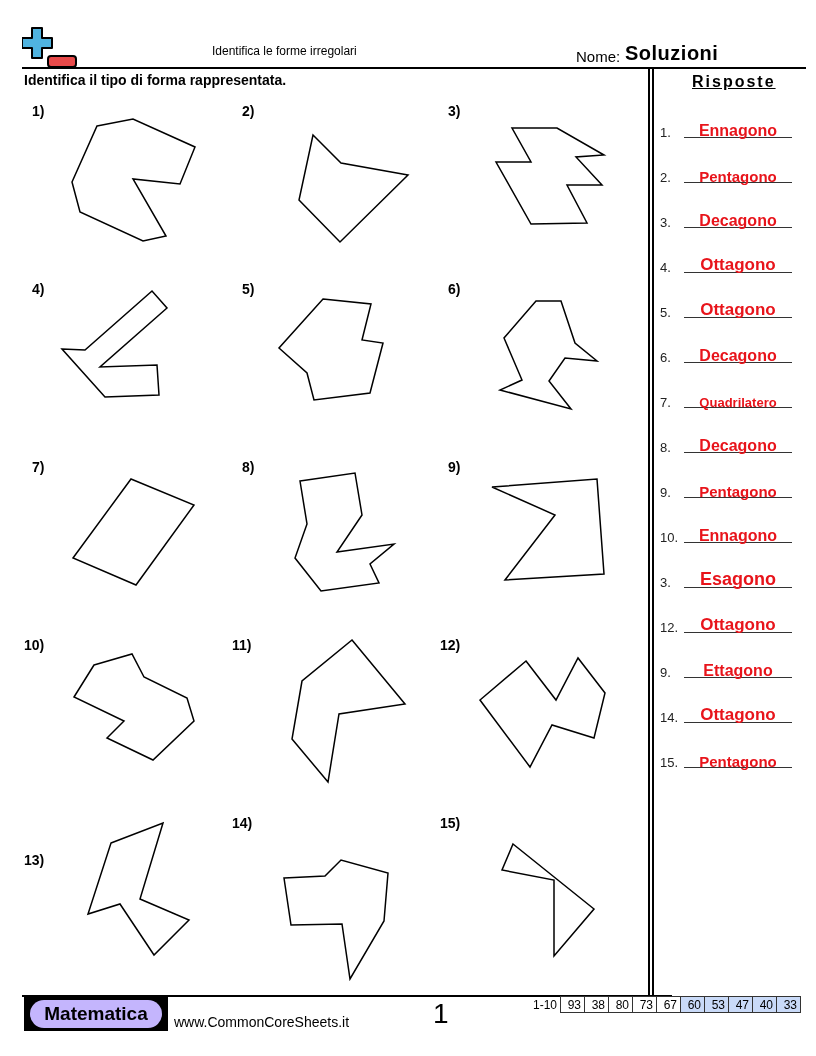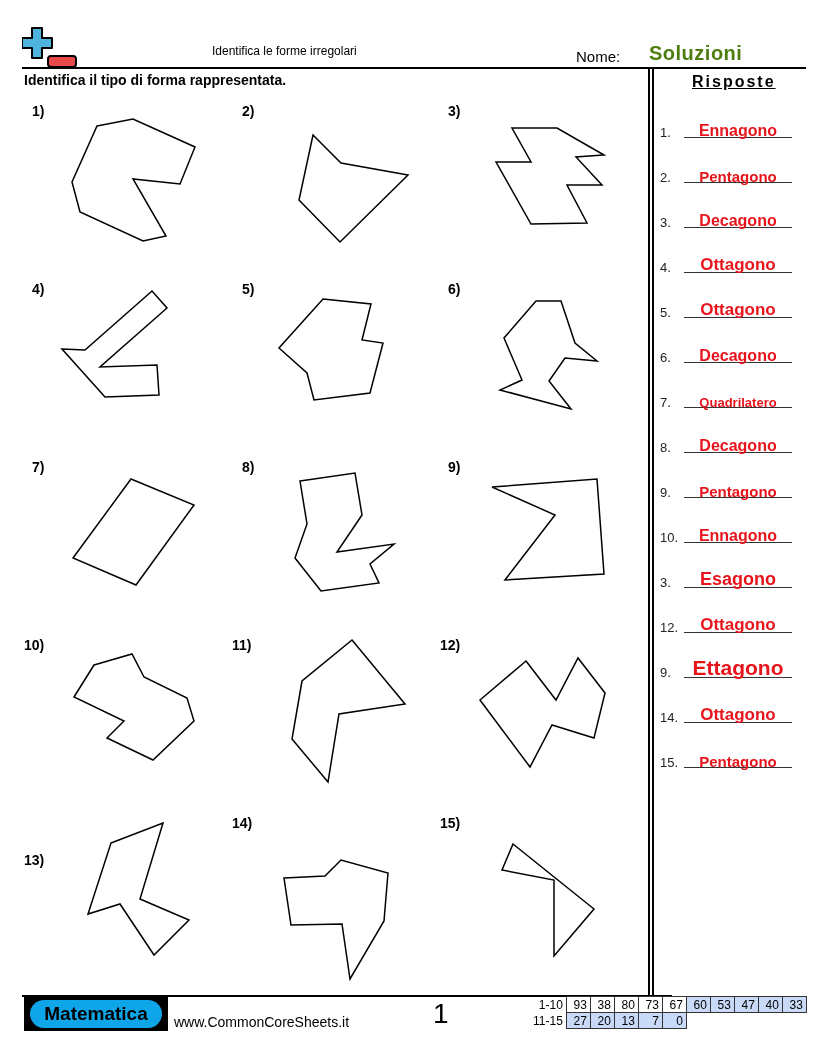--- a/index.html
+++ b/index.html
@@ -1,36 +1,36 @@
 <!DOCTYPE html>
 <html><head>
 <meta charset="utf-8">
 <style>
   html,body{margin:0;padding:0;background:#fff;}
   body{width:816px;height:1056px;position:relative;overflow:hidden;font-family:"Liberation Sans","DejaVu Sans",sans-serif;color:#000;}
   .abs{position:absolute;}
   #logo{left:22px;top:26px;width:56px;height:44px;}
   #title{left:212px;top:44px;font-size:12px;}
   #name-label{left:556px;top:48px;font-size:15px;margin-left:20px;}
-  #name-value{left:625px;top:42px;font-size:20px;font-weight:bold;color:#4d7c0f;letter-spacing:0.5px;margin-left:24px;}
+  #name-value{left:625px;top:42px;font-size:20px;font-weight:bold;color:#000000;letter-spacing:0.5px;}
   #top-rule{left:22px;top:67px;width:784px;height:2px;background:#000;}
   #instr{left:24px;top:72px;font-size:14px;font-weight:bold;}
   #vline1{left:648px;top:68px;width:2px;height:928px;background:#000;}
   #vline2{left:652px;top:68px;width:2px;height:928px;background:#000;}
   #answers-title{left:692px;top:73px;font-size:16px;font-weight:bold;letter-spacing:2px;text-decoration:underline;}
   .qnum{font-size:14px;font-weight:bold;}
   #shapes{left:0;top:0;width:650px;height:1000px;}
   .ans-row{position:absolute;left:660px;width:132px;height:24px;}
   .ans-num{position:absolute;left:0;bottom:0;font-size:13px;color:#222;}
   .ans-line{position:absolute;left:24px;right:0;bottom:2px;height:1.5px;background:#333;}
   .ans-text{position:absolute;left:24px;right:0;bottom:0;text-align:center;color:#e8141b;font-weight:bold;font-size:16px;white-space:nowrap;}
   .ans-text.small{font-size:13px;}
   #bottom-rule{left:22px;top:995px;width:650px;height:1.5px;background:#000;}
   #brand-box{left:24px;top:997px;width:144px;height:34px;background:#000;}
-  #brand-pill{left:30px;top:1000px;width:132px;height:28px;background:#0ea5e9;border-radius:14px;text-align:center;line-height:28px;font-size:19px;font-weight:bold;}
+  #brand-pill{left:30px;top:1000px;width:132px;height:28px;background:#c4b5fd;border-radius:14px;text-align:center;line-height:28px;font-size:19px;font-weight:bold;}
   #site{left:174px;top:1014px;font-size:14px;}
   #page-num{left:433px;top:998px;font-size:28px;}
   table#score{position:absolute;left:530px;top:996px;border-collapse:collapse;font-size:12px;}
   #score td{padding:0 3px;height:15px;text-align:right;}
   #score td.lbl{text-align:right;padding-right:3px;}
   #score td.c{border:1px solid #333;min-width:17px;}
   #score td.c.shaded{background:#c9daf8;}
 </style>
 </head>
 <body>
@@ -142,21 +142,21 @@
     <span class="ans-text" style="font-size:18px">Esagono</span>
   </div>
 <div class="ans-row" style="top:611px">
     <span class="ans-num">12.</span>
     <span class="ans-line"></span>
     <span class="ans-text" style="font-size:17px">Ottagono</span>
   </div>
 <div class="ans-row" style="top:656px">
     <span class="ans-num">9.</span>
     <span class="ans-line"></span>
-    <span class="ans-text" style="font-size:21px">Ettagono</span>
+    <span class="ans-text" style="font-size:16px">Ettagono</span>
   </div>
 <div class="ans-row" style="top:701px">
     <span class="ans-num">14.</span>
     <span class="ans-line"></span>
     <span class="ans-text" style="font-size:17px">Ottagono</span>
   </div>
 <div class="ans-row" style="top:746px">
     <span class="ans-num">15.</span>
     <span class="ans-line"></span>
     <span class="ans-text" style="font-size:15px">Pentagono</span>
@@ -176,22 +176,14 @@
     <td class="c">38</td>
     <td class="c">80</td>
     <td class="c">73</td>
     <td class="c">67</td>
     <td class="c shaded">60</td>
     <td class="c shaded">53</td>
     <td class="c shaded">47</td>
     <td class="c shaded">40</td>
     <td class="c shaded">33</td>
   </tr>
-  <tr>
-    <td class="lbl">11-15</td>
-    <td class="c shaded">27</td>
-    <td class="c shaded">20</td>
-    <td class="c shaded">13</td>
-    <td class="c shaded">7</td>
-    <td class="c shaded">0</td>
-  </tr>
 </tbody>
   </table>
 
 </body></html>

